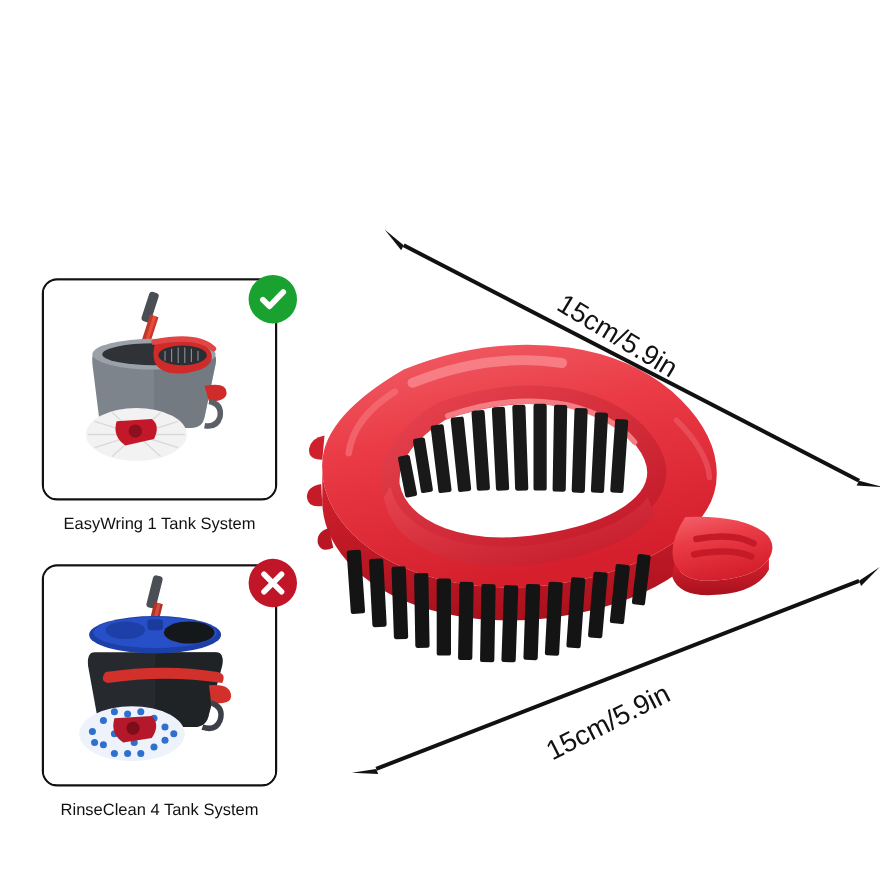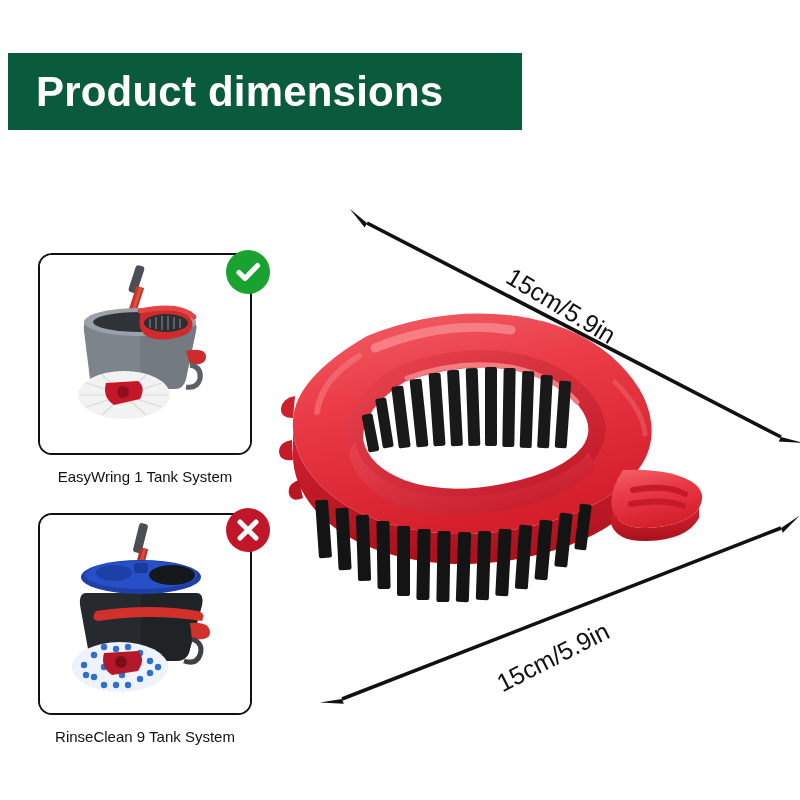--- a/index.html
+++ b/index.html
@@ -120,23 +120,20 @@
   #dim-label-bottom {
     left:492px; top:672px;
     transform:rotate(-27deg);
   }
 </style>
 </head>
 <body>
 
 <div id="canvas">
 
-  <div id="header-banner">
-    <span id="header-title">Product dimensions</span>
-  </div>
 
   <div id="card-easywring" class="compare-card">
     <div class="card-photo">
       <svg class="photo-svg" width="210" height="198" viewBox="0 0 210 198">
         <rect width="210" height="198" fill="#ffffff"></rect>
 
         <g>
           <rect x="92" y="10" width="9" height="28" rx="3" fill="#4a4f55" transform="rotate(18 96 24)"></rect>
           <rect x="83" y="30" width="8" height="86" fill="#c0392b" transform="rotate(18 87 73)"></rect>
           <rect x="86" y="30" width="3" height="86" fill="#e74c3c" transform="rotate(18 87 73)"></rect>
@@ -232,21 +229,21 @@
           <circle cx="46" cy="160" r="3.2"></circle>
             <circle cx="72" cy="146" r="3.2"></circle>
           <circle cx="96" cy="146" r="3.2"></circle>
             <circle cx="82" cy="160" r="3.2"></circle>
         </g>
         <path d="M64 138 L98 136 Q106 144 98 156 L72 160 Q60 152 64 138 Z" fill="#b5182a"></path>
         <circle cx="81" cy="147" r="6" fill="#7d0d1b"></circle>
       </svg>
     </div>
   </div>
-  <div id="caption-rinseclean" class="card-caption">RinseClean 9 Tank System</div>
+  <div id="caption-rinseclean" class="card-caption">RinseClean 4 Tank System</div>
 
   <div id="badge-cross" class="status-badge">
     <svg width="28" height="28" viewBox="0 0 28 28">
       <path d="M6 6 L22 22 M22 6 L6 22" stroke="#ffffff" stroke-width="5" fill="none" stroke-linecap="round"></path>
     </svg>
   </div>
 
   <div id="brush-product">
     <svg width="500" height="380" viewBox="0 0 500 380">
       <defs>

